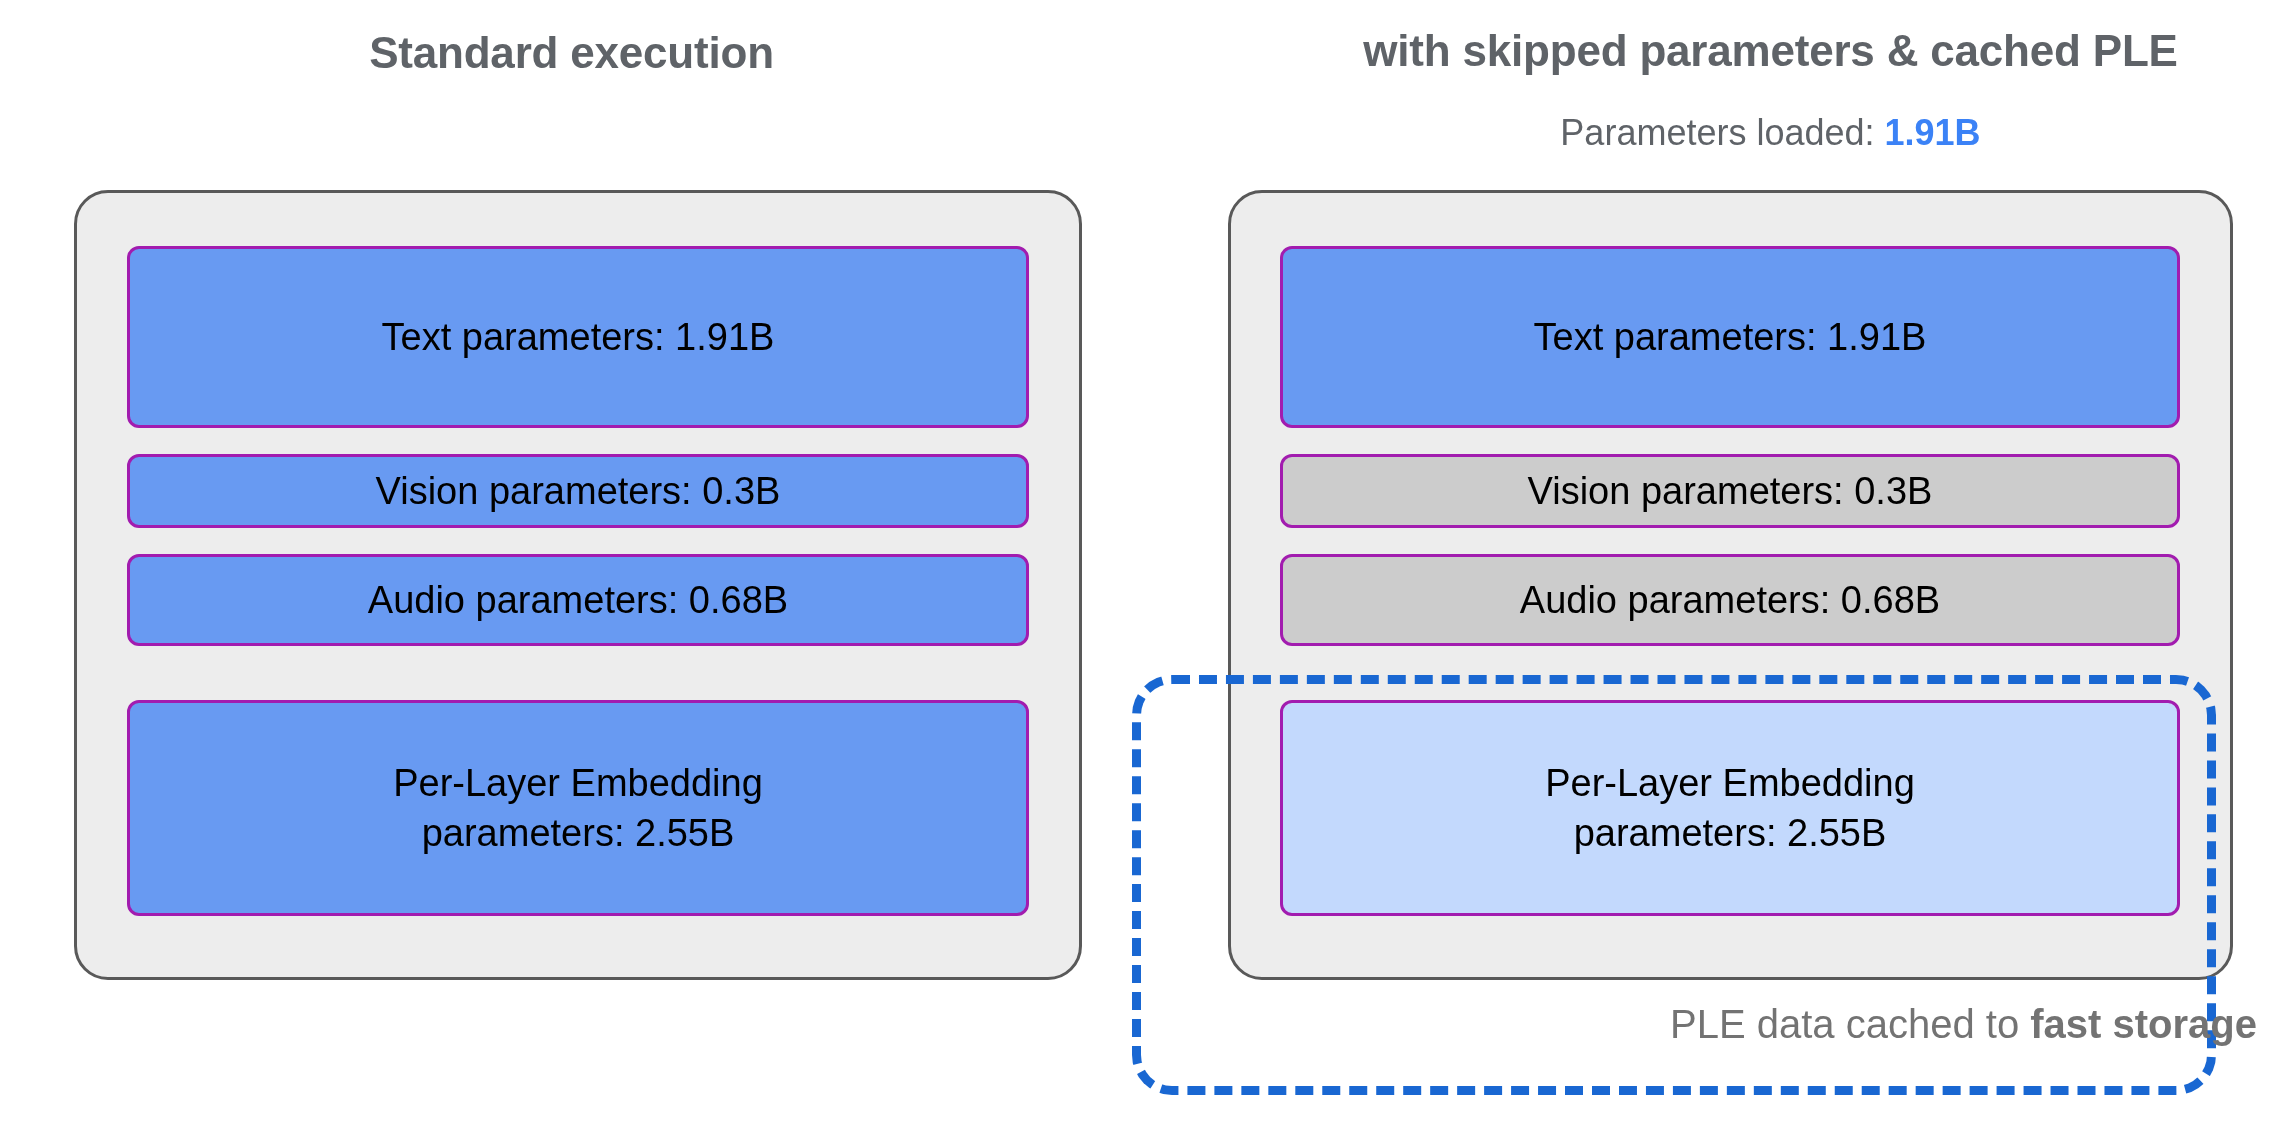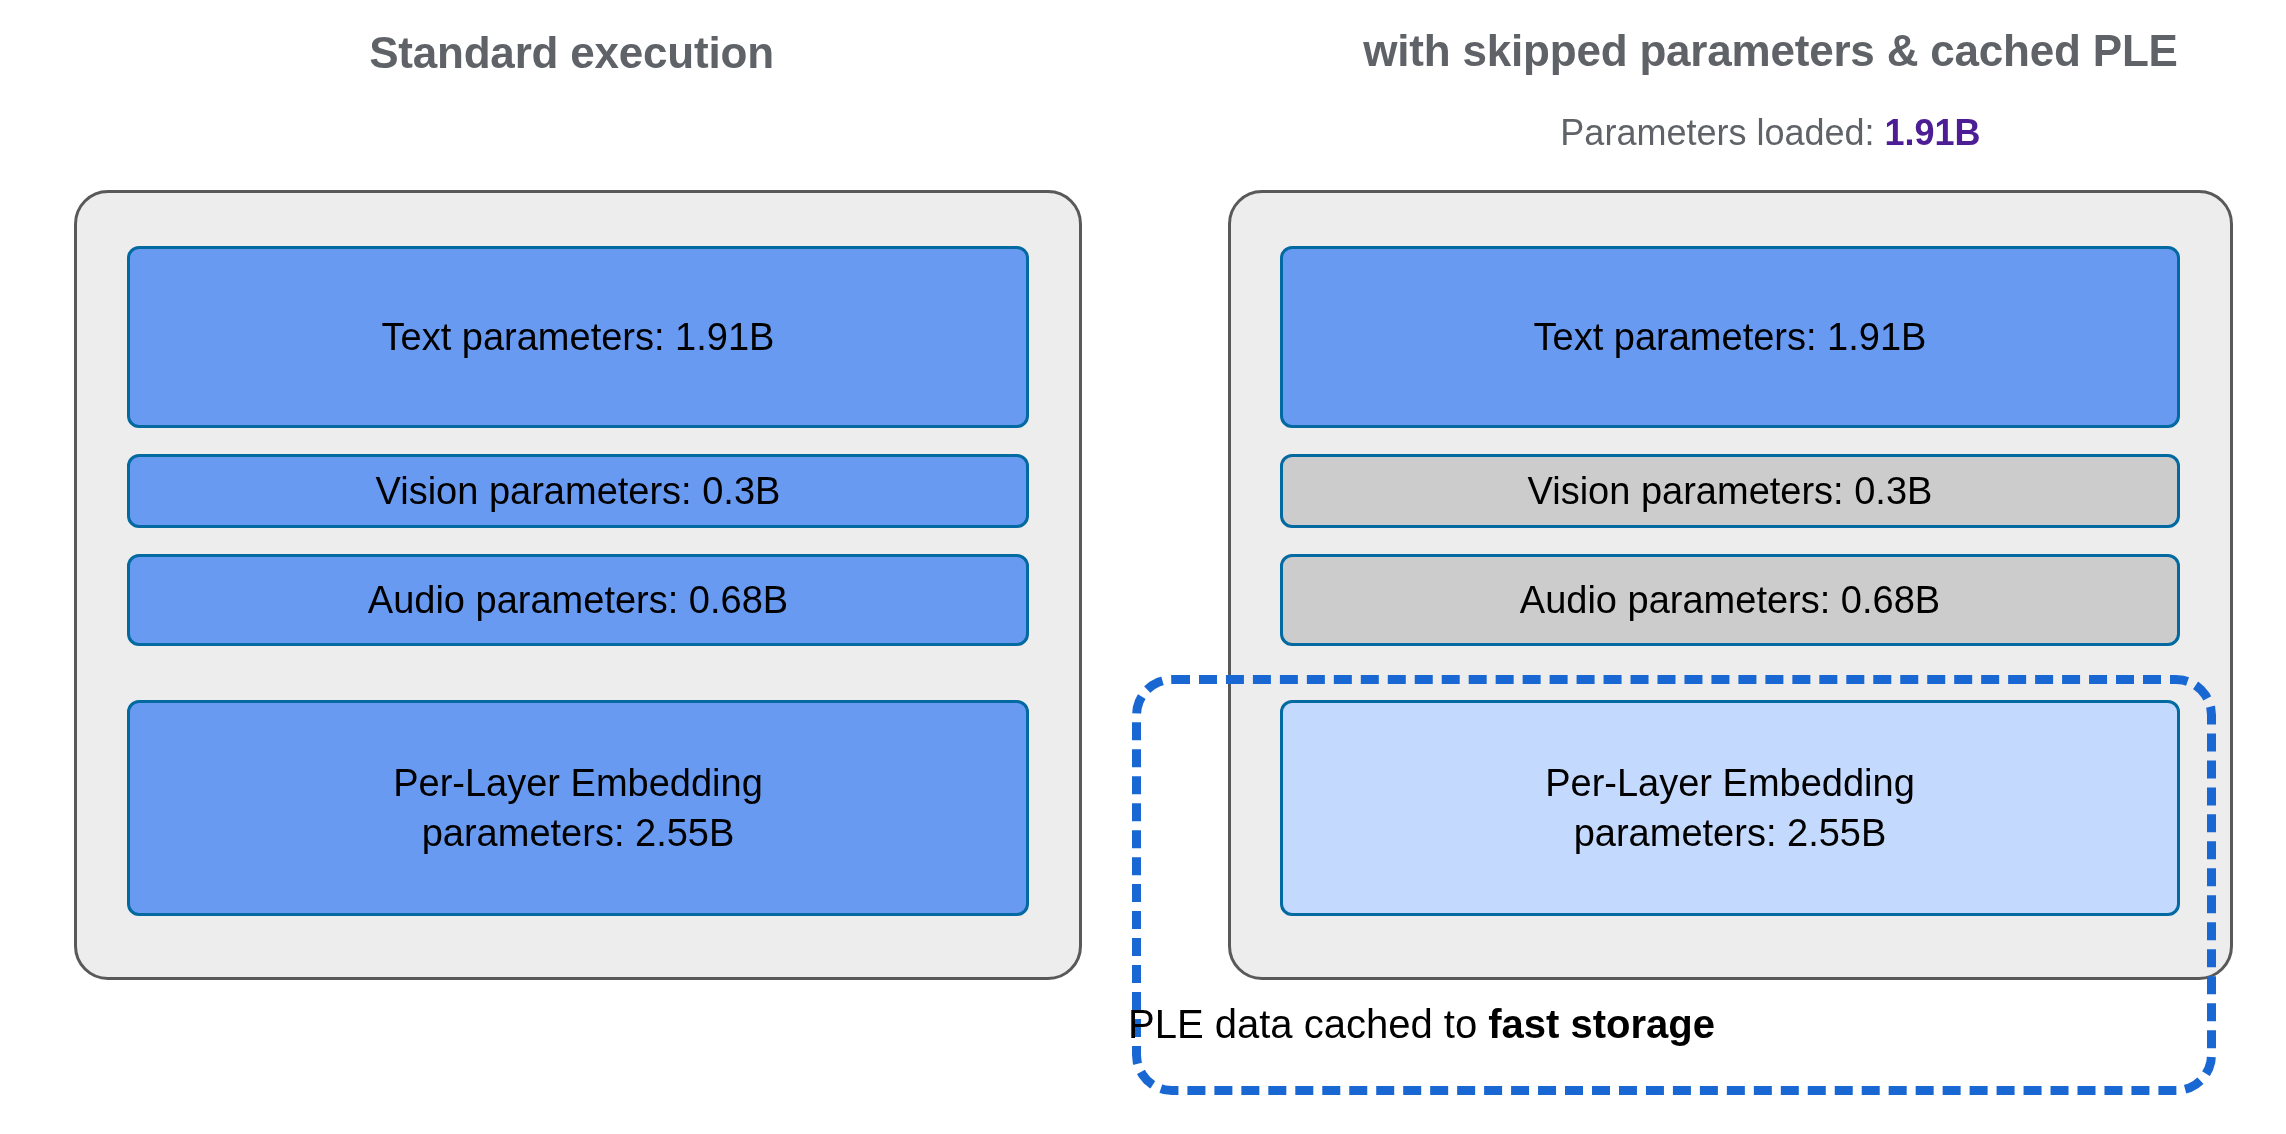--- a/index.html
+++ b/index.html
@@ -45,21 +45,21 @@
     left: 0;
     width: 1143px;
     text-align: center;
     font-size: 36px;
     font-weight: normal;
     color: #5f6368;
     white-space: nowrap;
   }
   .panel-subtitle.left-sub  { top: 112px; }
   .panel-subtitle.right-sub { top: 112px; }
-  .panel-subtitle b { font-weight: bold; color: #4c1d95; }
+  .panel-subtitle b { font-weight: bold; color: #3b82f6; }
 
   
   .container-box {
     position: absolute;
     background: #ededed;
     border: 3px solid #595959;
     border-radius: 34px;
     box-sizing: border-box;
   }
   .container-left {
@@ -72,21 +72,21 @@
     left: 29px;   
     top: 190px;
     width: 1005px;
     height: 790px;
   }
 
   
   .param-box {
     position: absolute;
     box-sizing: border-box;
-    border: 3px solid #0369a1;
+    border: 3px solid #a21caf;
     border-radius: 12px;
     display: flex;
     align-items: center;
     justify-content: center;
     text-align: center;
     color: #000000;
     font-size: 38px;
     line-height: 1.32;
     font-weight: normal;
     white-space: pre-line;
@@ -114,26 +114,26 @@
     top: 675px;
     width: 1084px;
     height: 420px;
     box-sizing: border-box;
     border: 9px dashed #1967d2;
     border-radius: 40px;
     pointer-events: none;
   }
   .cache-caption {
     position: absolute;
-    left: 1128px;
+    left: 1173px;
     top: 1002px;
     width: 1084px;
-    text-align: left;
+    text-align: right;
     font-size: 40px;
-    color: #000000;
+    color: #737373;
     white-space: nowrap;
   }
   .cache-caption b { font-weight: bold; }
 </style>
 </head>
 <body>
 
 <div class="panel panel-left">
 
   <div class="panel-title left-title">Standard execution</div>

